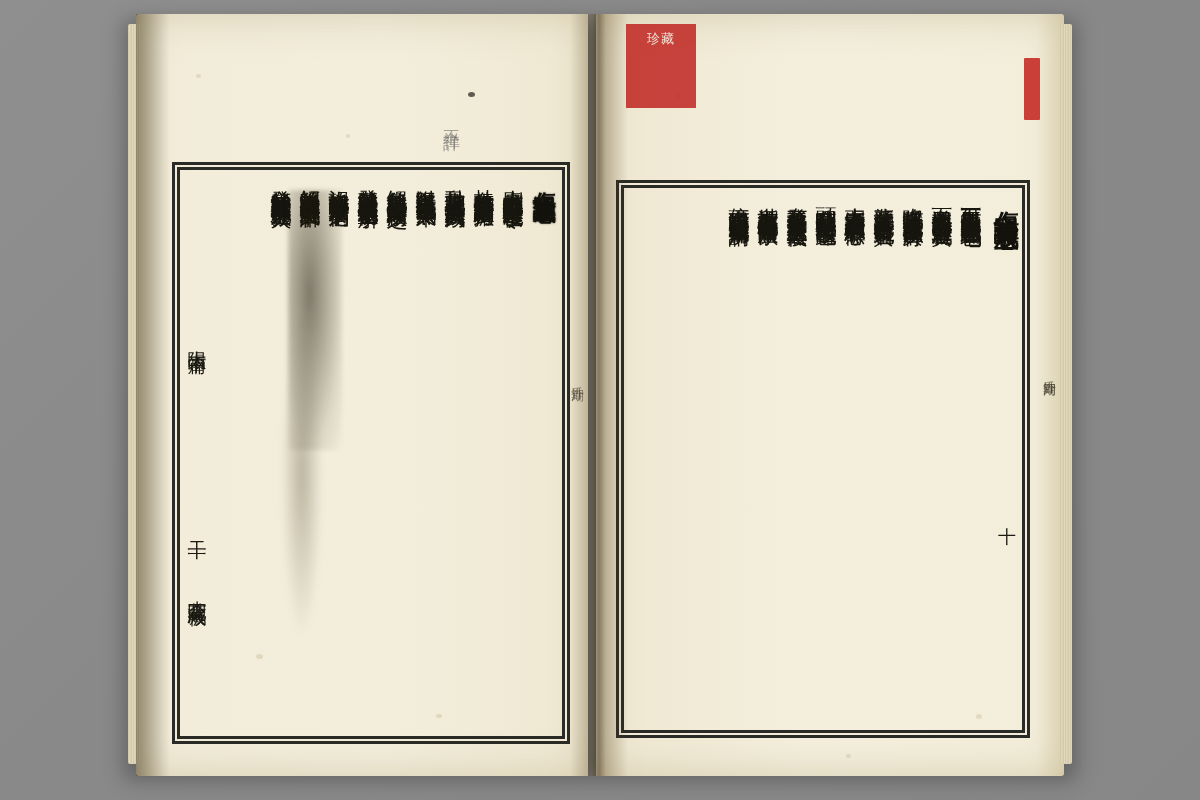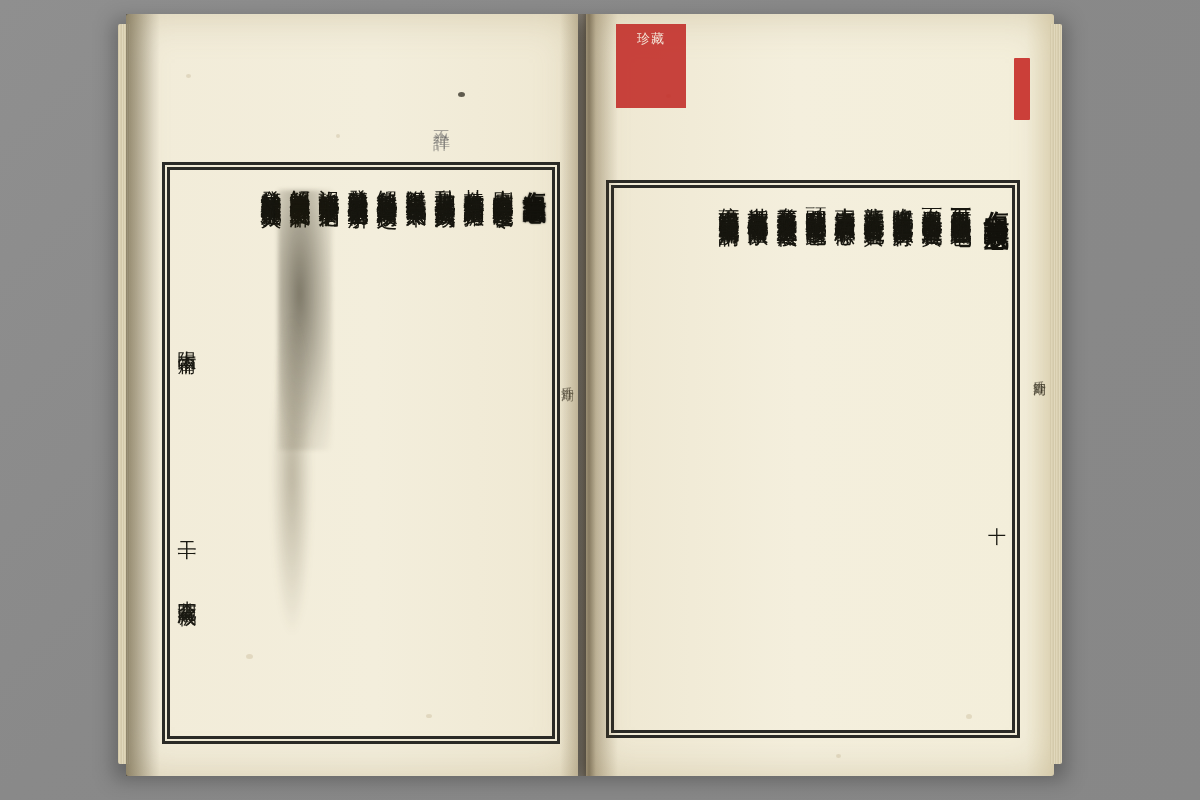--- a/index.html
+++ b/index.html
@@ -16,21 +16,21 @@
   .scene {
     position: relative;
     width: 1200px;
     height: 800px;
     background: linear-gradient(135deg, #8f8f8f 0%, #898989 40%, #878787 100%);
   }
 
   
   .book {
     position: absolute;
-    left: 126px;
+    left: 136px;
     top: 14px;
     width: 928px;
     height: 762px;
   }
   .book-shadow {
     position: absolute;
     left: -12px;
     top: 6px;
     width: 952px;
     height: 760px;

